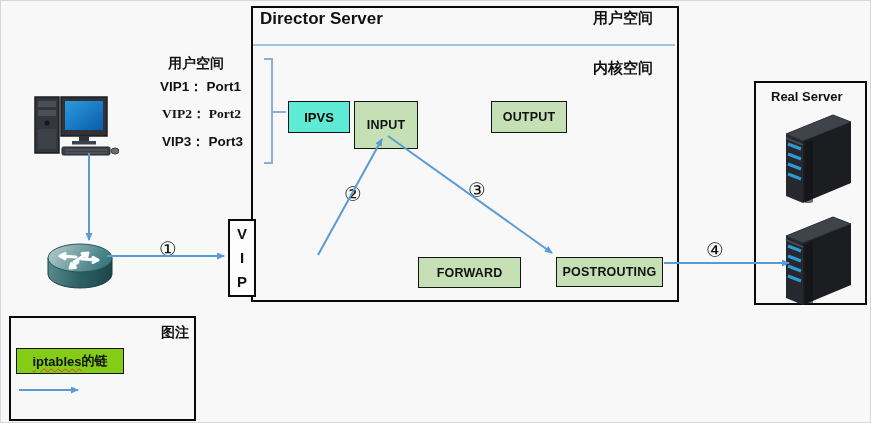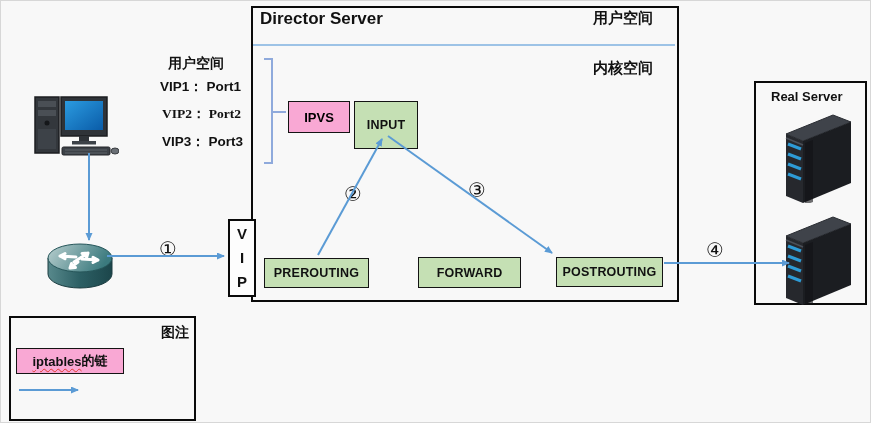--- a/index.html
+++ b/index.html
@@ -14,38 +14,38 @@
   .kernel-space{left:592px;top:58px;font-size:15px;font-weight:bold;color:#111;z-index:3;}
   .divider{left:252px;top:43px;width:422px;height:2px;background:#9DC3E6;z-index:3;}
   
   .cluster-title{left:167px;top:54px;font-size:14px;font-weight:bold;color:#111;z-index:6;}
   .vip-line{font-size:13.5px;font-weight:bold;color:#111;z-index:6;white-space:nowrap;}
   .vip-line.l1{left:159px;top:77px;}
   .vip-line.l2{left:161px;top:104px;font-family:Liberation Serif, serif;}
   .vip-line.l3{left:161px;top:132px;}
   
   .chain{background:#C5E0B4;border:1.5px solid #141414;font-size:12.5px;font-weight:bold;color:#111;z-index:10;letter-spacing:.2px;}
-  .ipvs{left:287px;top:100px;width:62px;height:32px;background:#f9a8d4;border:1.5px solid #141414;font-size:13px;font-weight:bold;z-index:10;}
+  .ipvs{left:287px;top:100px;width:62px;height:32px;background:#5eead4;border:1.5px solid #141414;font-size:13px;font-weight:bold;z-index:10;}
   .input{left:353px;top:100px;width:64px;height:48px;}
   .output{left:490px;top:100px;width:76px;height:32px;}
   .prerouting{left:263px;top:257px;width:105px;height:30px;}
   .forward{left:417px;top:256px;width:103px;height:31px;}
   .postrouting{left:555px;top:256px;width:107px;height:30px;}
   
   .vipbox{left:227px;top:218px;width:28px;height:78px;background:#fdfdfd;border:2px solid #0a0a0a;z-index:20;flex-direction:column;}
   .vipbox span{font-size:15px;font-weight:bold;line-height:24px;color:#111;}
   
   .realserver{left:753px;top:80px;width:113px;height:224px;border:2px solid #0a0a0a;z-index:5;}
   .realserver-title{left:770px;top:88px;width:90px;text-align:left;font-size:13px;font-weight:bold;color:#111;z-index:6;}
   .server-icon-1{left:782px;top:110px;z-index:6;}
   .server-icon-2{left:782px;top:212px;z-index:6;}
   
   .legendbox{left:8px;top:315px;width:187px;height:105px;border:2px solid #0a0a0a;z-index:5;}
   .legend-title{left:145px;top:323px;font-size:14px;font-weight:bold;color:#111;z-index:6;margin-left:15px;}
-  .legend-chain{left:15px;top:347px;width:108px;height:26px;background:#f9a8d4;border:1.5px solid #141414;z-index:6;font-size:13px;font-weight:bold;color:#111;}
+  .legend-chain{left:15px;top:347px;width:108px;height:26px;background:#84cc16;border:1.5px solid #141414;z-index:6;font-size:13px;font-weight:bold;color:#111;}
   .misspelled{text-decoration:underline wavy #e03a2f;text-decoration-thickness:1px;text-underline-offset:2px;}
   .legend-flow-label{left:84px;top:377px;font-size:15px;font-weight:bold;color:#111;z-index:6;}
   
   .stepnum{width:24px;text-align:center;font-size:20px;line-height:22px;color:#111;z-index:30;font-family:"DejaVu Sans",sans-serif;}
   .n1{left:155px;top:237px;}
   .n2{left:340px;top:182px;}
   .n3{left:464px;top:178px;}
   .n4{left:702px;top:238px;}
   
   .client-icon{left:30px;top:92px;z-index:6;}
@@ -64,21 +64,21 @@
   <div class="abs divider"></div>
   <div class="abs kernel-space">内核空间</div>
 
   <div class="abs cluster-title">用户空间</div>
   <div class="abs vip-line l1">VIP1： Port1</div>
   <div class="abs vip-line l2">VIP2： Port2</div>
   <div class="abs vip-line l3">VIP3： Port3</div>
 
   <div class="box ipvs">IPVS</div>
   <div class="box chain input">INPUT</div>
-  <div class="box chain prerouting">PREROUTING</div>
+  <div class="box chain output">OUTPUT</div>
   <div class="box chain forward">FORWARD</div>
   <div class="box chain postrouting">POSTROUTING</div>
 
   <div class="box vipbox">
     <span>V</span>
     <span>I</span>
     <span>P</span>
   </div>
 
   <div class="box realserver"></div>

